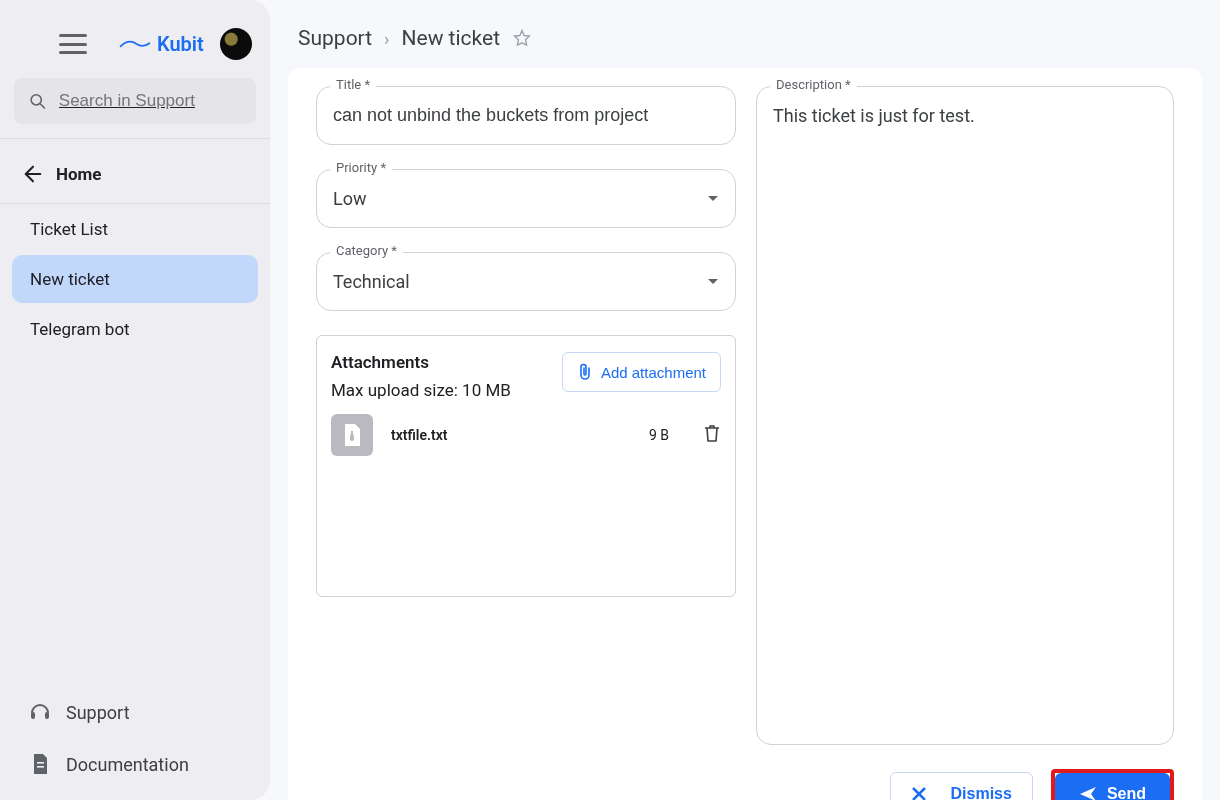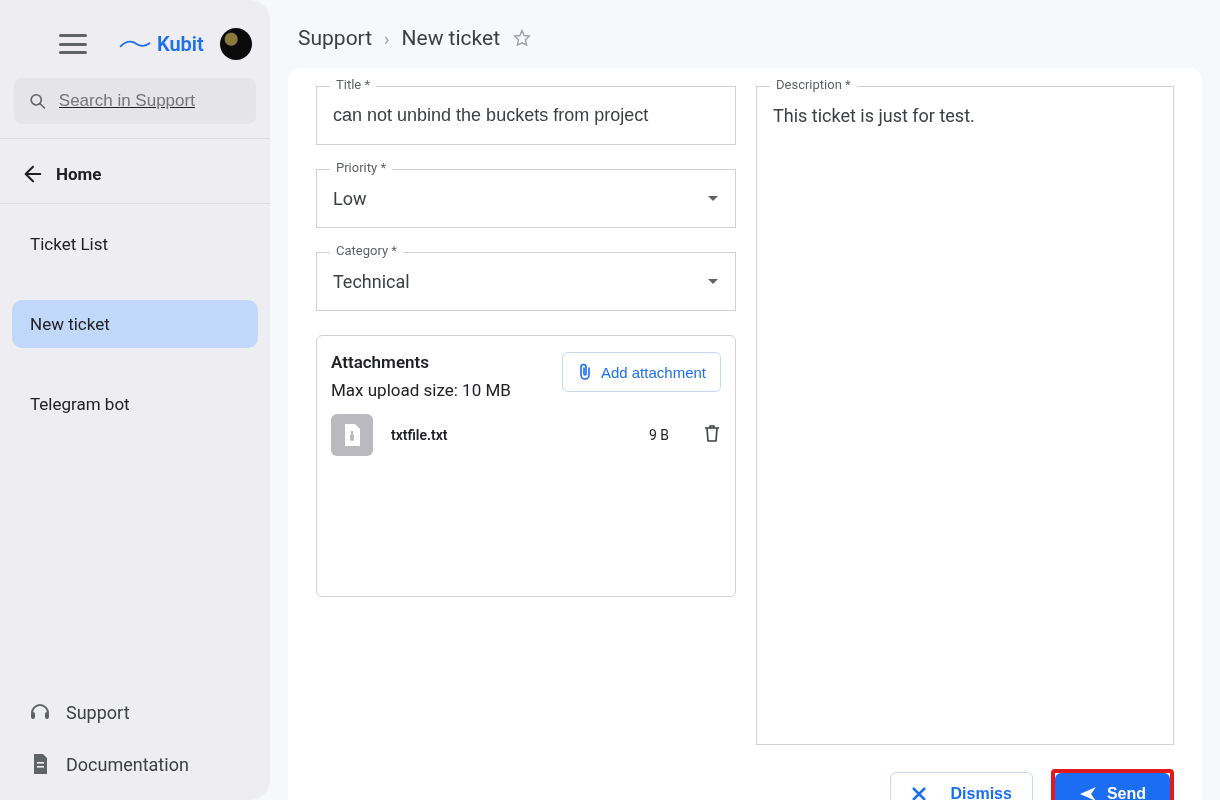--- a/index.html
+++ b/index.html
@@ -58,21 +58,21 @@
     border:none; background:transparent; outline:none;
     font-size:17px; color:#5f6368; width:100%;
   }
   .thin-hr { height:1px; background:#ddd; margin: 6px 0; }
   .nav-item, .home-item {
     display:flex; align-items:center;
     padding: 14px 22px;
     font-size:17px; color:#202124;
     cursor:pointer;
     border-radius: 10px;
-    margin: 16px 12px;
+    margin: 1px 12px;
   }
   .home-item { font-weight:700; margin:0; border-radius:0; border-bottom:1px solid #ddd; padding:18px 22px;}
   .home-item svg { width:22px; height:22px; margin-right:12px; }
   .nav-item.active { background:#c1d8fb; }
   .nav-item { padding-left: 18px; }
   .spacer { flex:1; }
   .bottom-link {
     display:flex; align-items:center; gap:14px;
     padding: 14px 28px;
     font-size:18px; color:#3c4043; cursor:pointer;
@@ -102,21 +102,21 @@
 
   .fld { position:relative; }
   .fld .label {
     position:absolute; top:-9px; left:14px;
     background:#fff; padding:0 6px;
     font-size:13px; color:#5f6368;
   }
   .text-input, .select, .textarea {
     width:100%;
     border:1px solid #d0d0d6;
-    border-radius:0;
+    border-radius:15px;
     padding: 18px 16px;
     font-size:18px; color:#3c4043;
     background:#fff;
     outline:none;
   }
   .select { display:flex; align-items:center; justify-content:space-between; cursor:pointer;}
   .select svg { width:12px; height:8px; fill:#5f6368; }
   .textarea { height: 659px; resize:none; font-family:inherit; }
 
   .attach-box {

